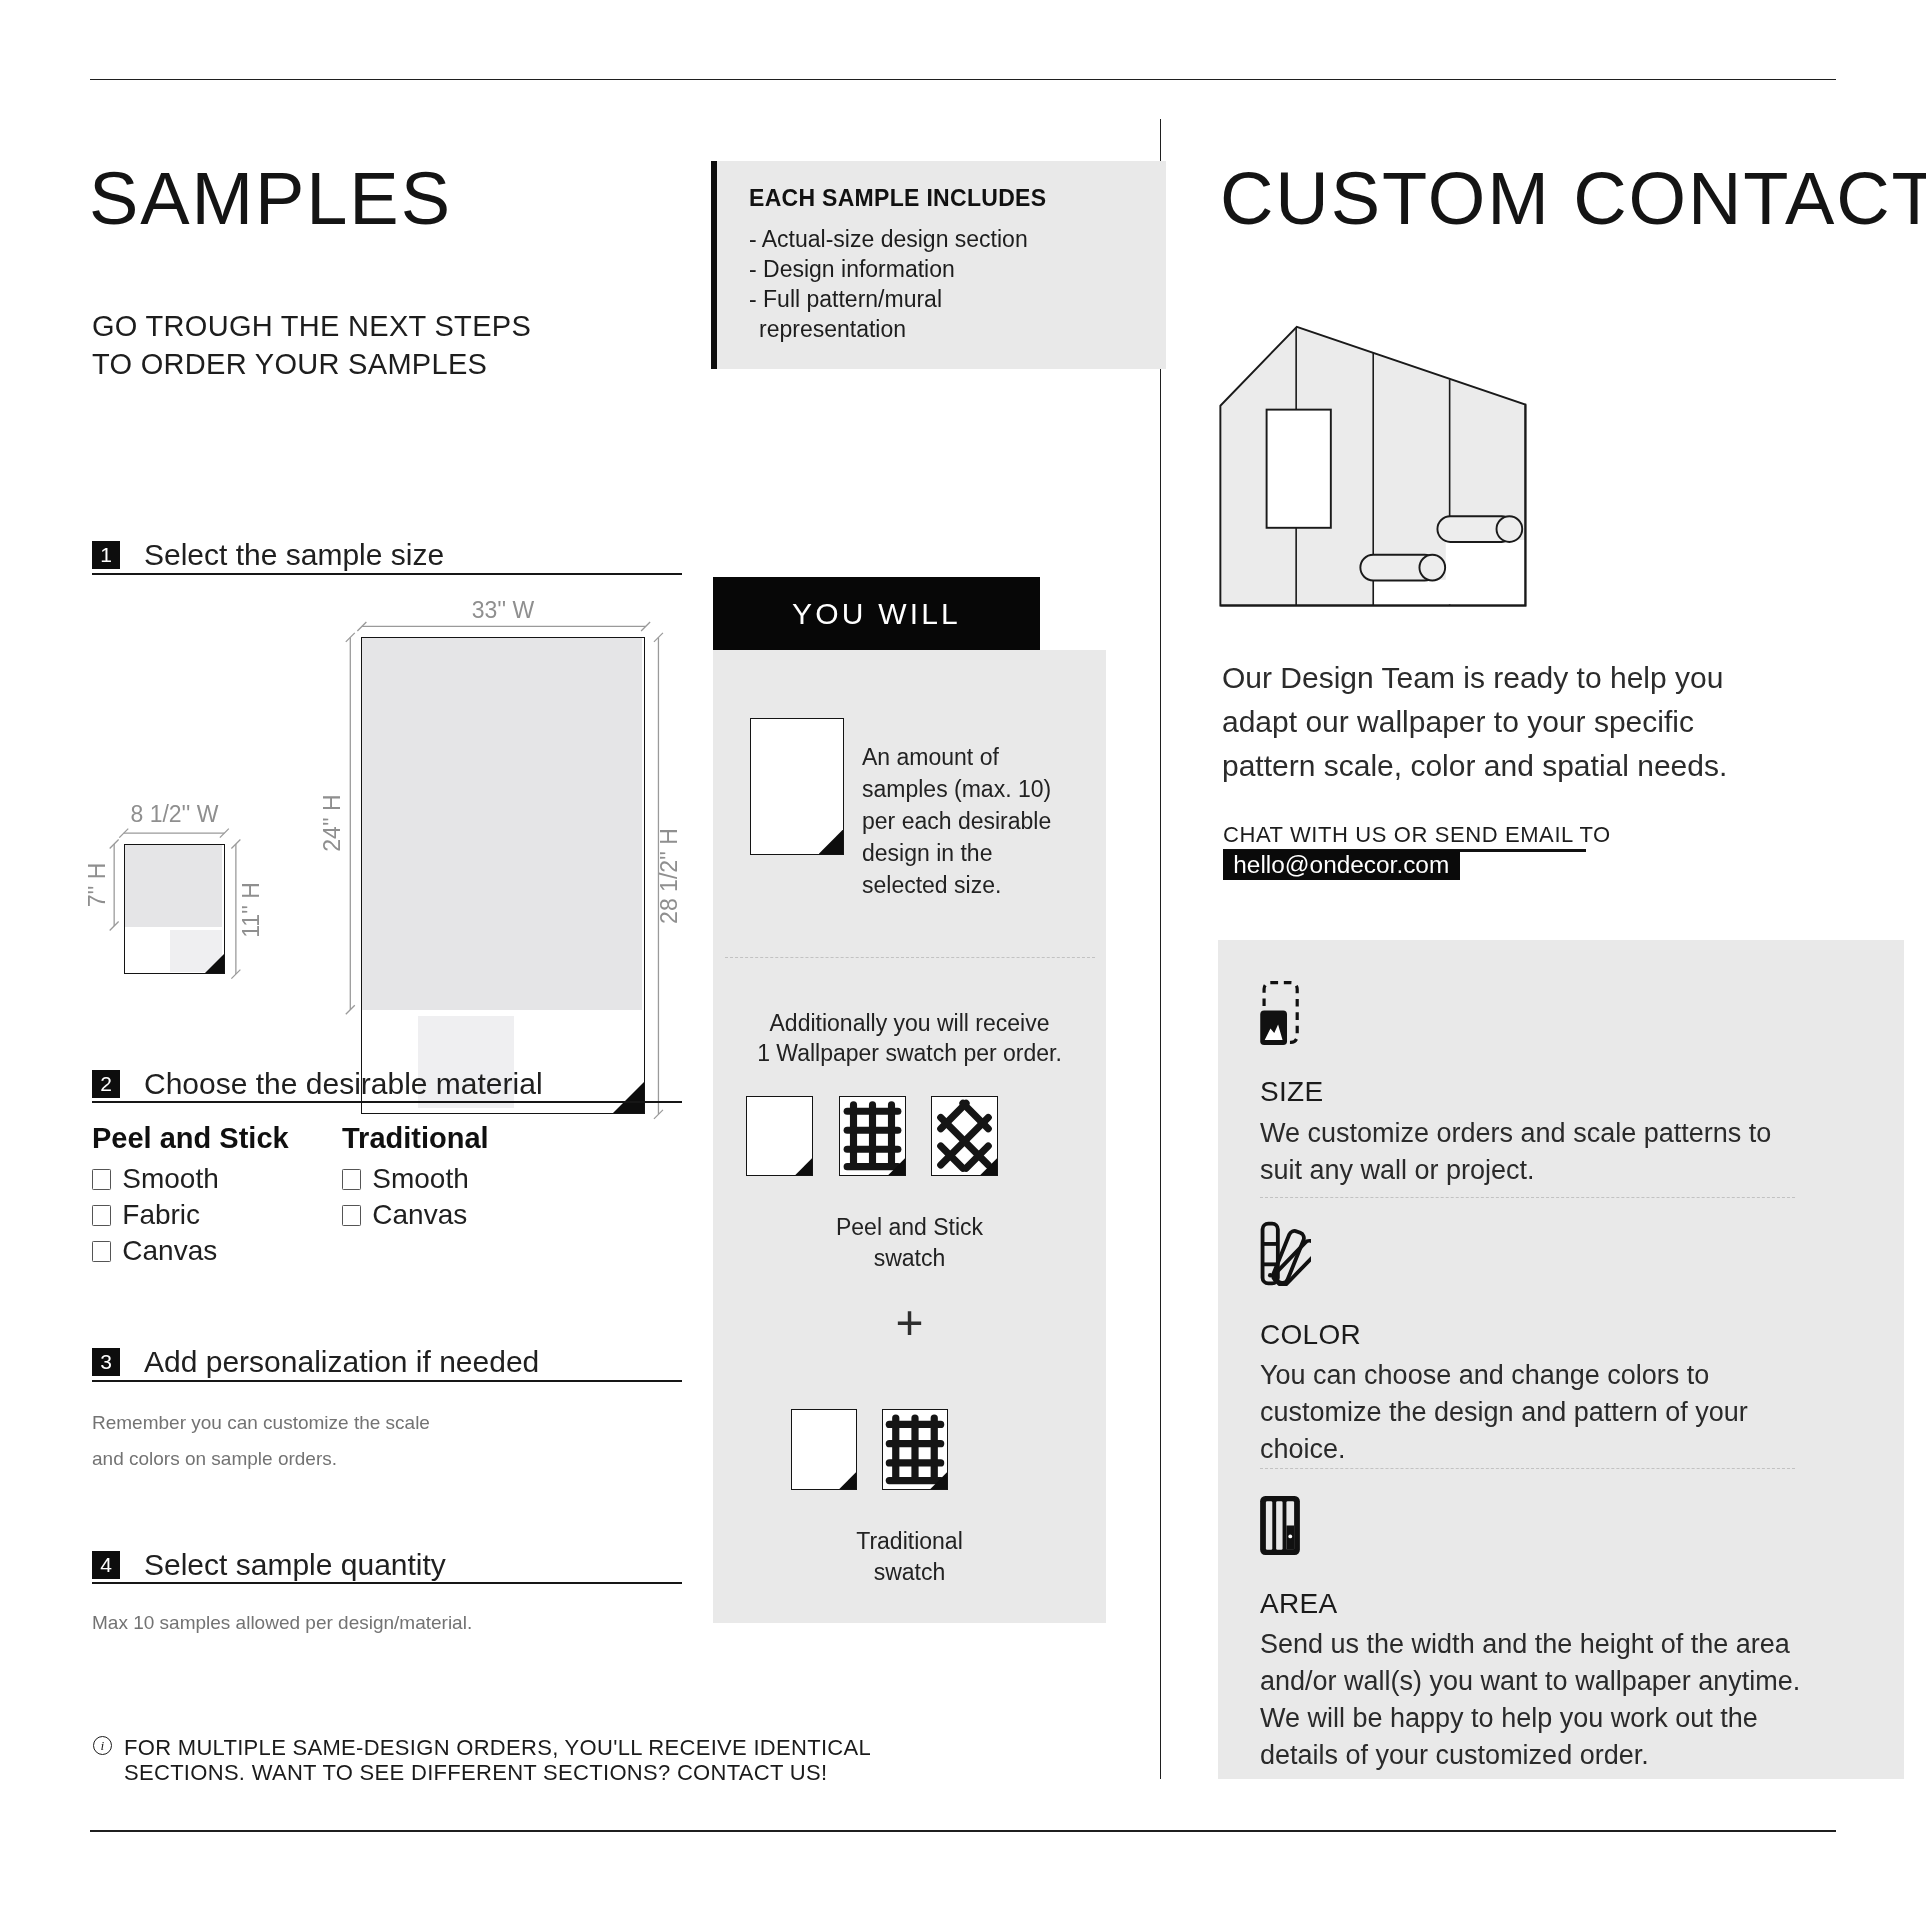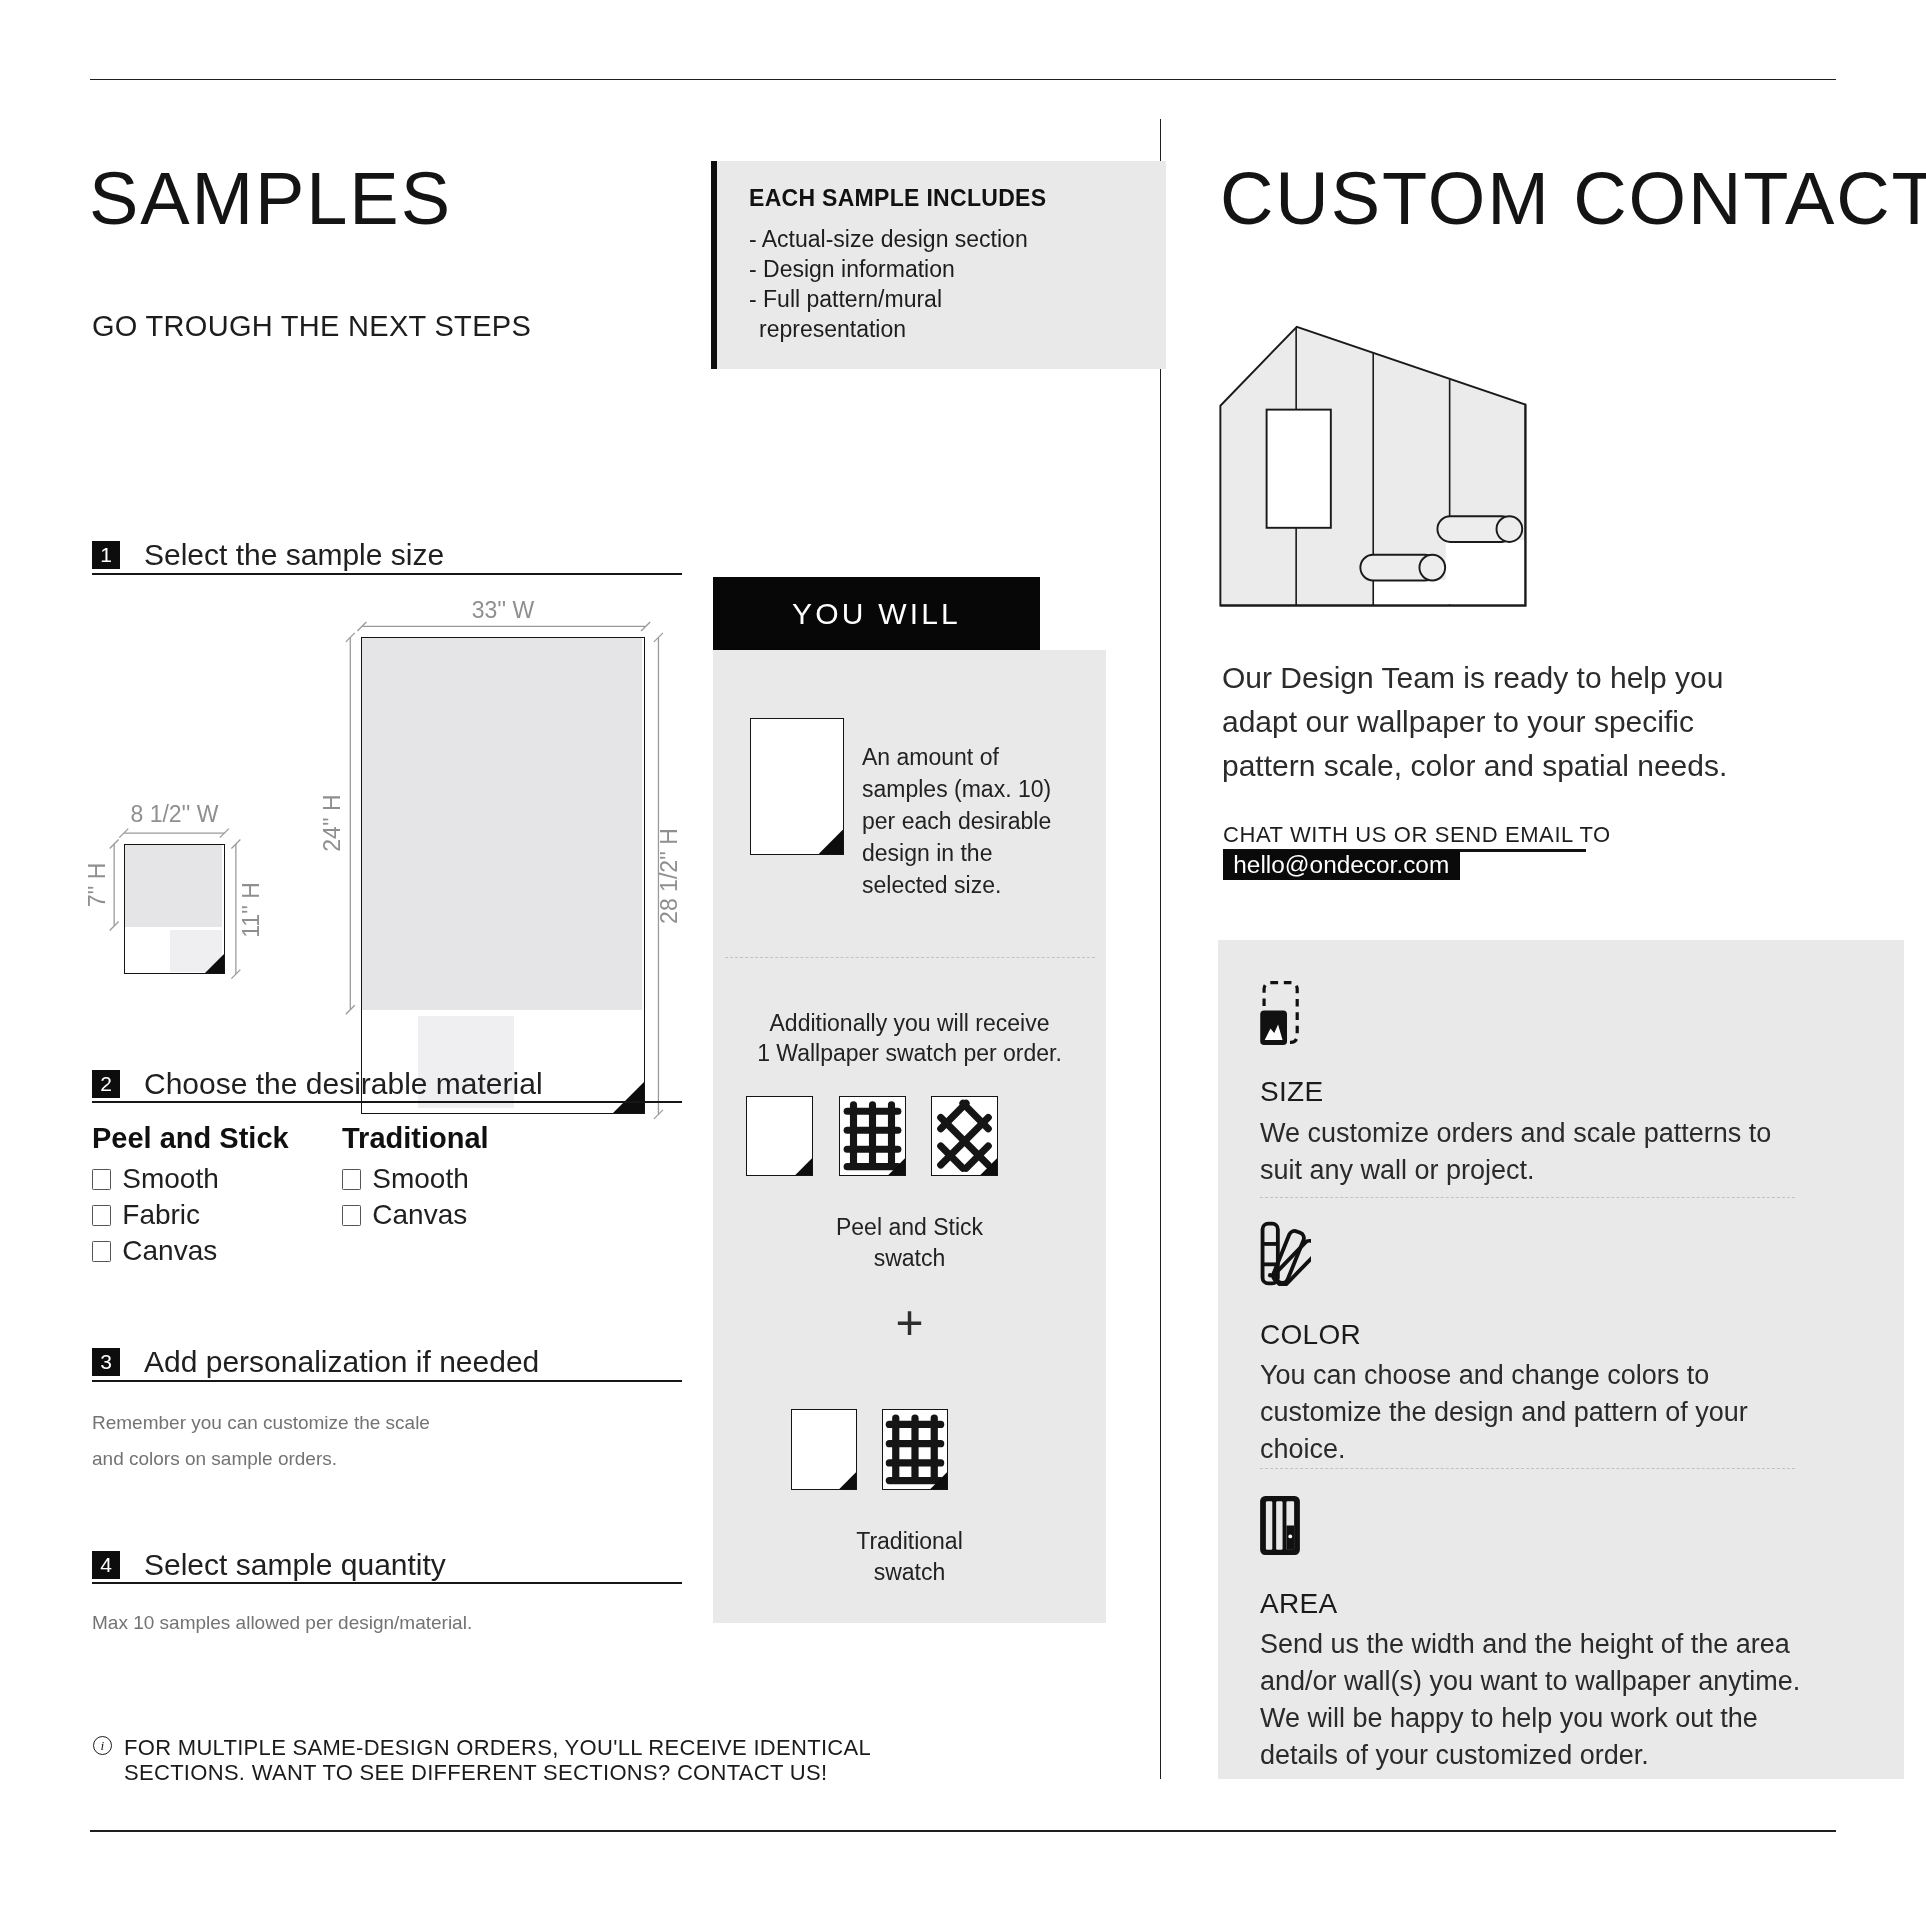--- a/index.html
+++ b/index.html
@@ -47,20 +47,21 @@
 <body>
 
 <div class="page">
 
   <div class="abs rule" style="left:90px;top:79px;width:1746px;height:1.3px;"></div>
   <div class="abs rule" style="left:90px;top:1830px;width:1746px;height:1.9px;"></div>
   <div class="abs rule" style="left:1160px;top:119px;width:1.3px;height:1660px;"></div>
 
   <div class="abs big-title" style="left:89px;top:156px;">SAMPLES</div>
   <div class="abs subtitle-line" style="left:92px;top:307px;">GO TROUGH THE NEXT STEPS</div>
+  <div class="abs subtitle-line" style="left:92px;top:345px;">TO ORDER YOUR SAMPLES</div>
 
   <div class="abs" style="left:711px;top:161px;width:5.8px;height:208px;background:#0d0d0d;"></div>
   <div class="abs gray-panel" style="left:717px;top:161px;width:449px;height:208px;">
     <div class="abs includes-heading" style="left:32px;top:24.4px;">EACH SAMPLE INCLUDES</div>
     <div class="abs includes-item" style="left:32px;top:63px;">- Actual-size design section</div>
     <div class="abs includes-item" style="left:32px;top:93px;">- Design information</div>
     <div class="abs includes-item" style="left:32px;top:123px;">- Full pattern/mural</div>
     <div class="abs includes-item" style="left:42px;top:153px;">representation</div>
   </div>
 

